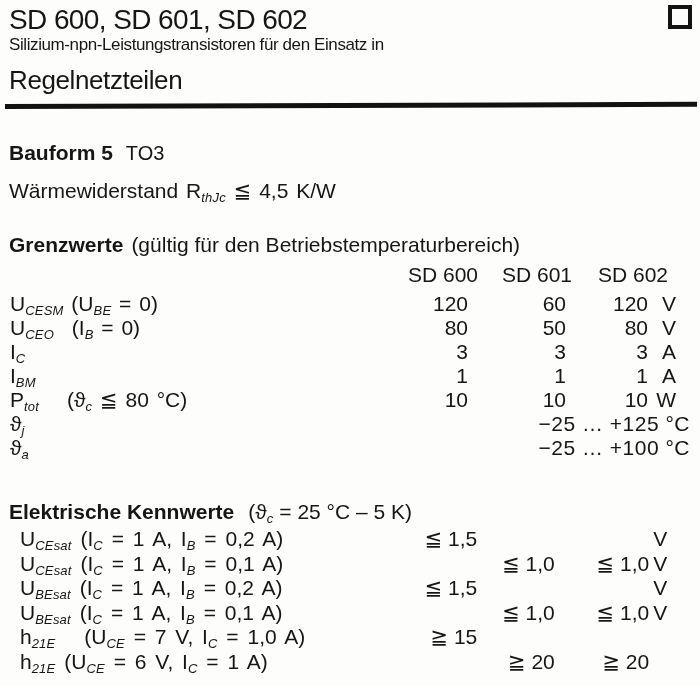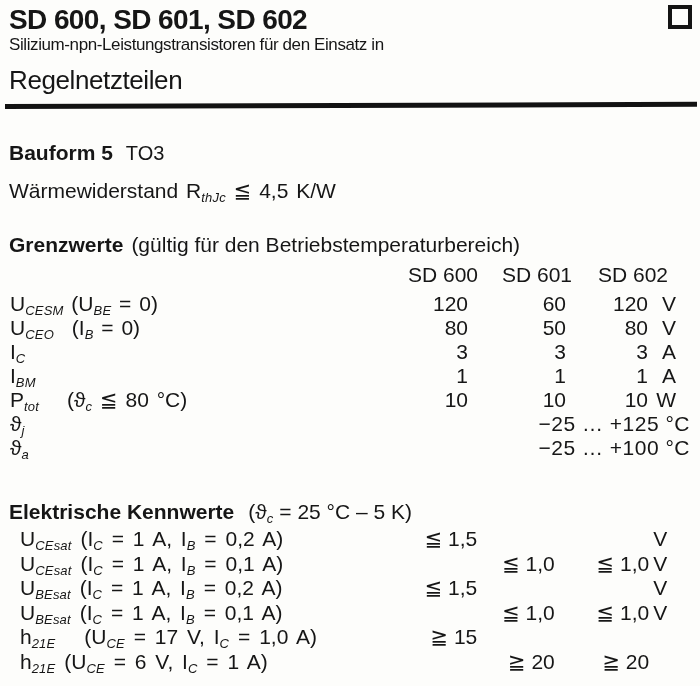--- a/index.html
+++ b/index.html
@@ -6,21 +6,21 @@
   body{
     width:700px;height:686px;
     background:#fdfdfb;
     color:#161616;
     font-family:"Liberation Sans","DejaVu Sans",sans-serif;
     position:relative;
     overflow:hidden;
   }
   .abs{position:absolute;}
   
-  .title{left:9px;top:4px;font-size:28px;font-weight:bold;letter-spacing:-0.6px;white-space:nowrap;}
+  .title{left:9px;top:4px;font-size:28px;font-weight:normal;letter-spacing:-0.6px;white-space:nowrap;}
   .subtitle1{left:9px;top:35px;font-size:17px;letter-spacing:-0.4px;white-space:nowrap;}
   .subtitle2{left:9px;top:65px;font-size:26px;letter-spacing:-0.4px;white-space:nowrap;}
   .corner-square{left:668px;top:5px;width:16px;height:16px;border:4px solid #141414;background:#fdfdfb;}
   .rule{left:5px;top:104px;width:692px;height:5px;background:#121212;transform:rotate(-0.18deg);transform-origin:left center;}
   
   .bauform{left:9px;top:141px;font-size:21px;white-space:nowrap;}
   .bauform .b{font-weight:bold;}
   .bauform .v{margin-left:13px;font-size:20px;}
   .thermal{left:9px;top:179px;font-size:21px;word-spacing:2px;white-space:nowrap;}
   
@@ -148,21 +148,21 @@
     <span class="ku">V</span>
   </div>
   <div class="k-row">
     <span class="k-label"><span>U</span><sub>BEsat</sub><span> (I</span><sub>C</sub><span> = 1 A, I</span><sub>B</sub><span> = 0,1 A)</span></span>
     <span class="k1"></span>
     <span class="k2">≦ 1,0</span>
     <span class="k3">≦ 1,0</span>
     <span class="ku">V</span>
   </div>
   <div class="k-row">
-    <span class="k-label"><span>h</span><sub>21E</sub><span class="kgap"> (U</span><sub>CE</sub><span> = 17 V, I</span><sub>C</sub><span> = 1,0 A)</span></span>
+    <span class="k-label"><span>h</span><sub>21E</sub><span class="kgap"> (U</span><sub>CE</sub><span> = 7 V, I</span><sub>C</sub><span> = 1,0 A)</span></span>
     <span class="k1">≧ 15</span>
     <span class="k2"></span>
     <span class="k3"></span>
     <span class="ku"></span>
   </div>
   <div class="k-row">
     <span class="k-label"><span>h</span><sub>21E</sub><span> (U</span><sub>CE</sub><span> = 6 V, I</span><sub>C</sub><span> = 1 A)</span></span>
     <span class="k1"></span>
     <span class="k2">≧ 20</span>
     <span class="k3">≧ 20</span>

